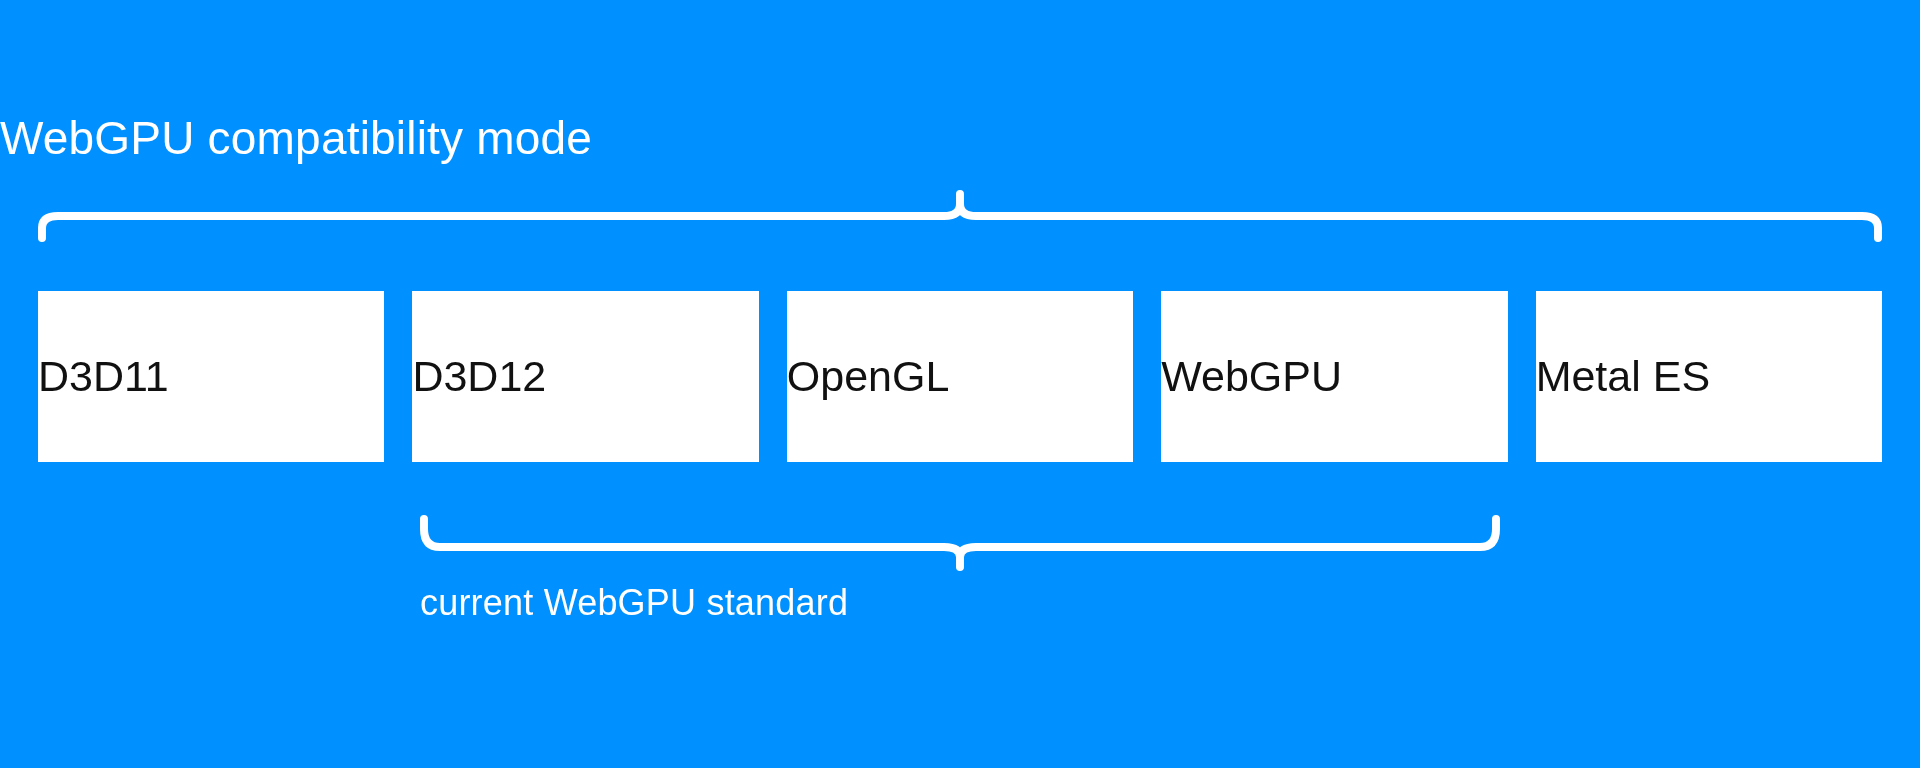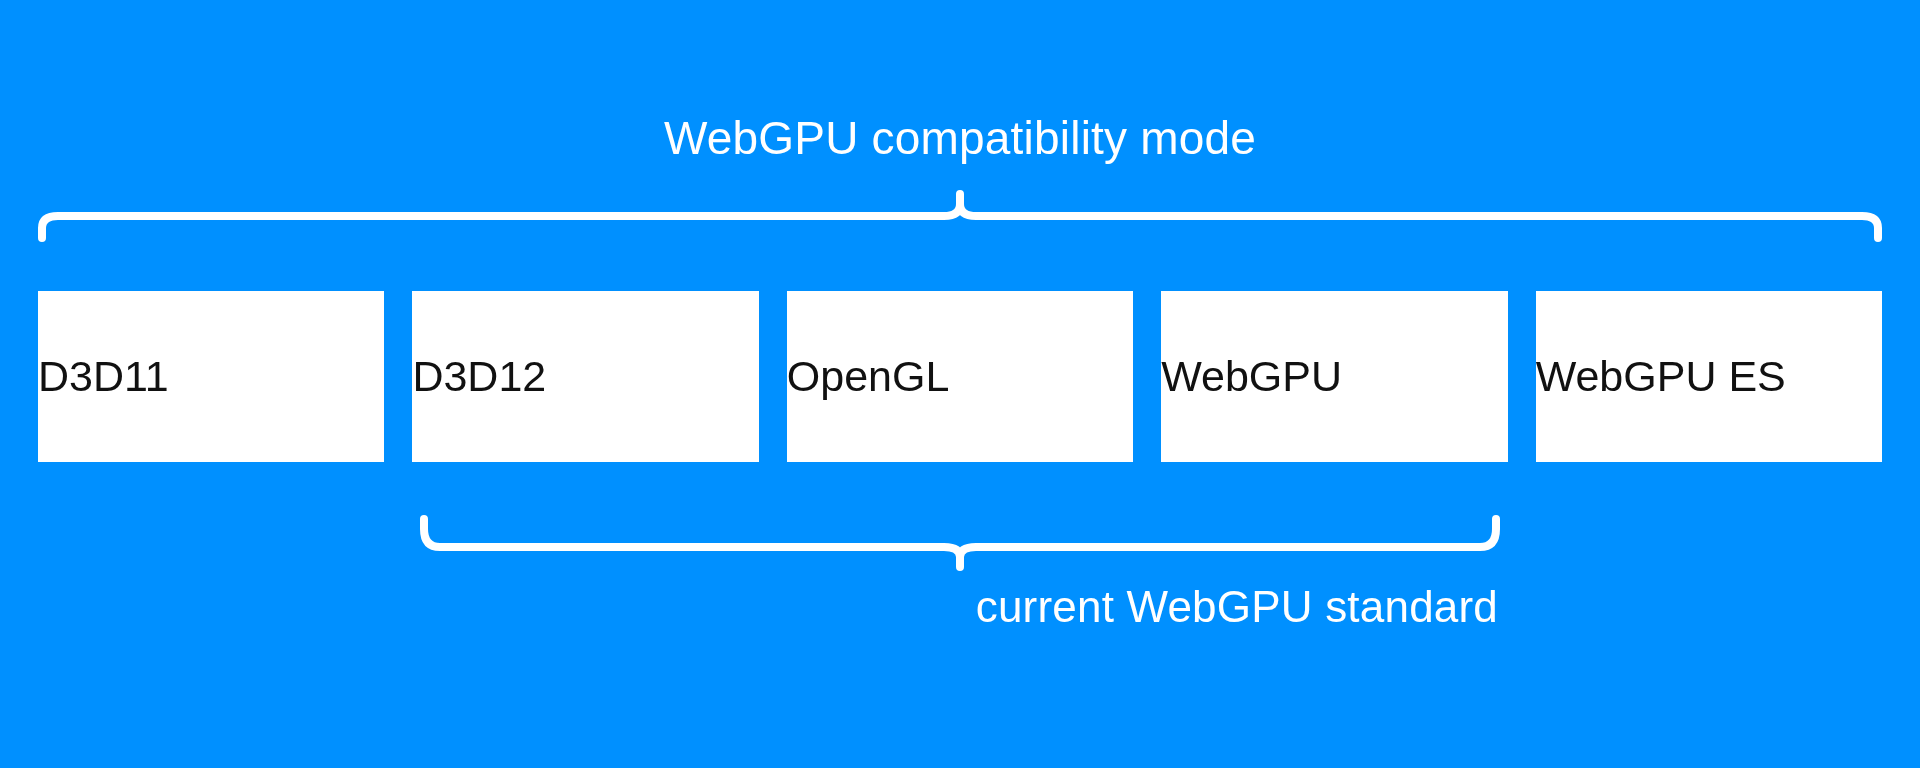--- a/index.html
+++ b/index.html
@@ -18,21 +18,20 @@
     height: 768px;
     background: #0090ff;
   }
 
   
   #top-label {
     position: absolute;
     left: 0;
     top: 115px;
     width: 1920px;
-    text-align: center;
     color: #ffffff;
     font-size: 46px;
     font-weight: 400;
     letter-spacing: 0.2px;
     line-height: 1;
     white-space: nowrap;
   }
 
   
   .brace-svg {
@@ -76,23 +75,23 @@
     line-height: 1;
     white-space: nowrap;
   }
 
   
   #bottom-label {
     position: absolute;
     left: 420px;
     top: 585px;
     width: 1078px;
-    text-align: right;
+    text-align: left;
     color: #ffffff;
-    font-size: 44px;
+    font-size: 36px;
     font-weight: 400;
     letter-spacing: 0.2px;
     line-height: 1;
     white-space: nowrap;
   }
 </style>
 </head>
 <body>
 
 <div id="canvas">
@@ -120,21 +119,21 @@
     <div class="api-box">
       <span class="api-box-label">D3D12</span>
     </div>
     <div class="api-box">
       <span class="api-box-label">OpenGL</span>
     </div>
     <div class="api-box">
       <span class="api-box-label">WebGPU</span>
     </div>
     <div class="api-box">
-      <span class="api-box-label">WebGPU ES</span>
+      <span class="api-box-label">Metal ES</span>
     </div>
   </div>
 
   <svg class="brace-svg" viewBox="0 0 1920 768" aria-hidden="true">
     <path class="brace-path" d="M 424 519
              L 424 529
              Q 424 547 440 547
              L 944 547
              Q 960 547 960 557
              L 960 567

